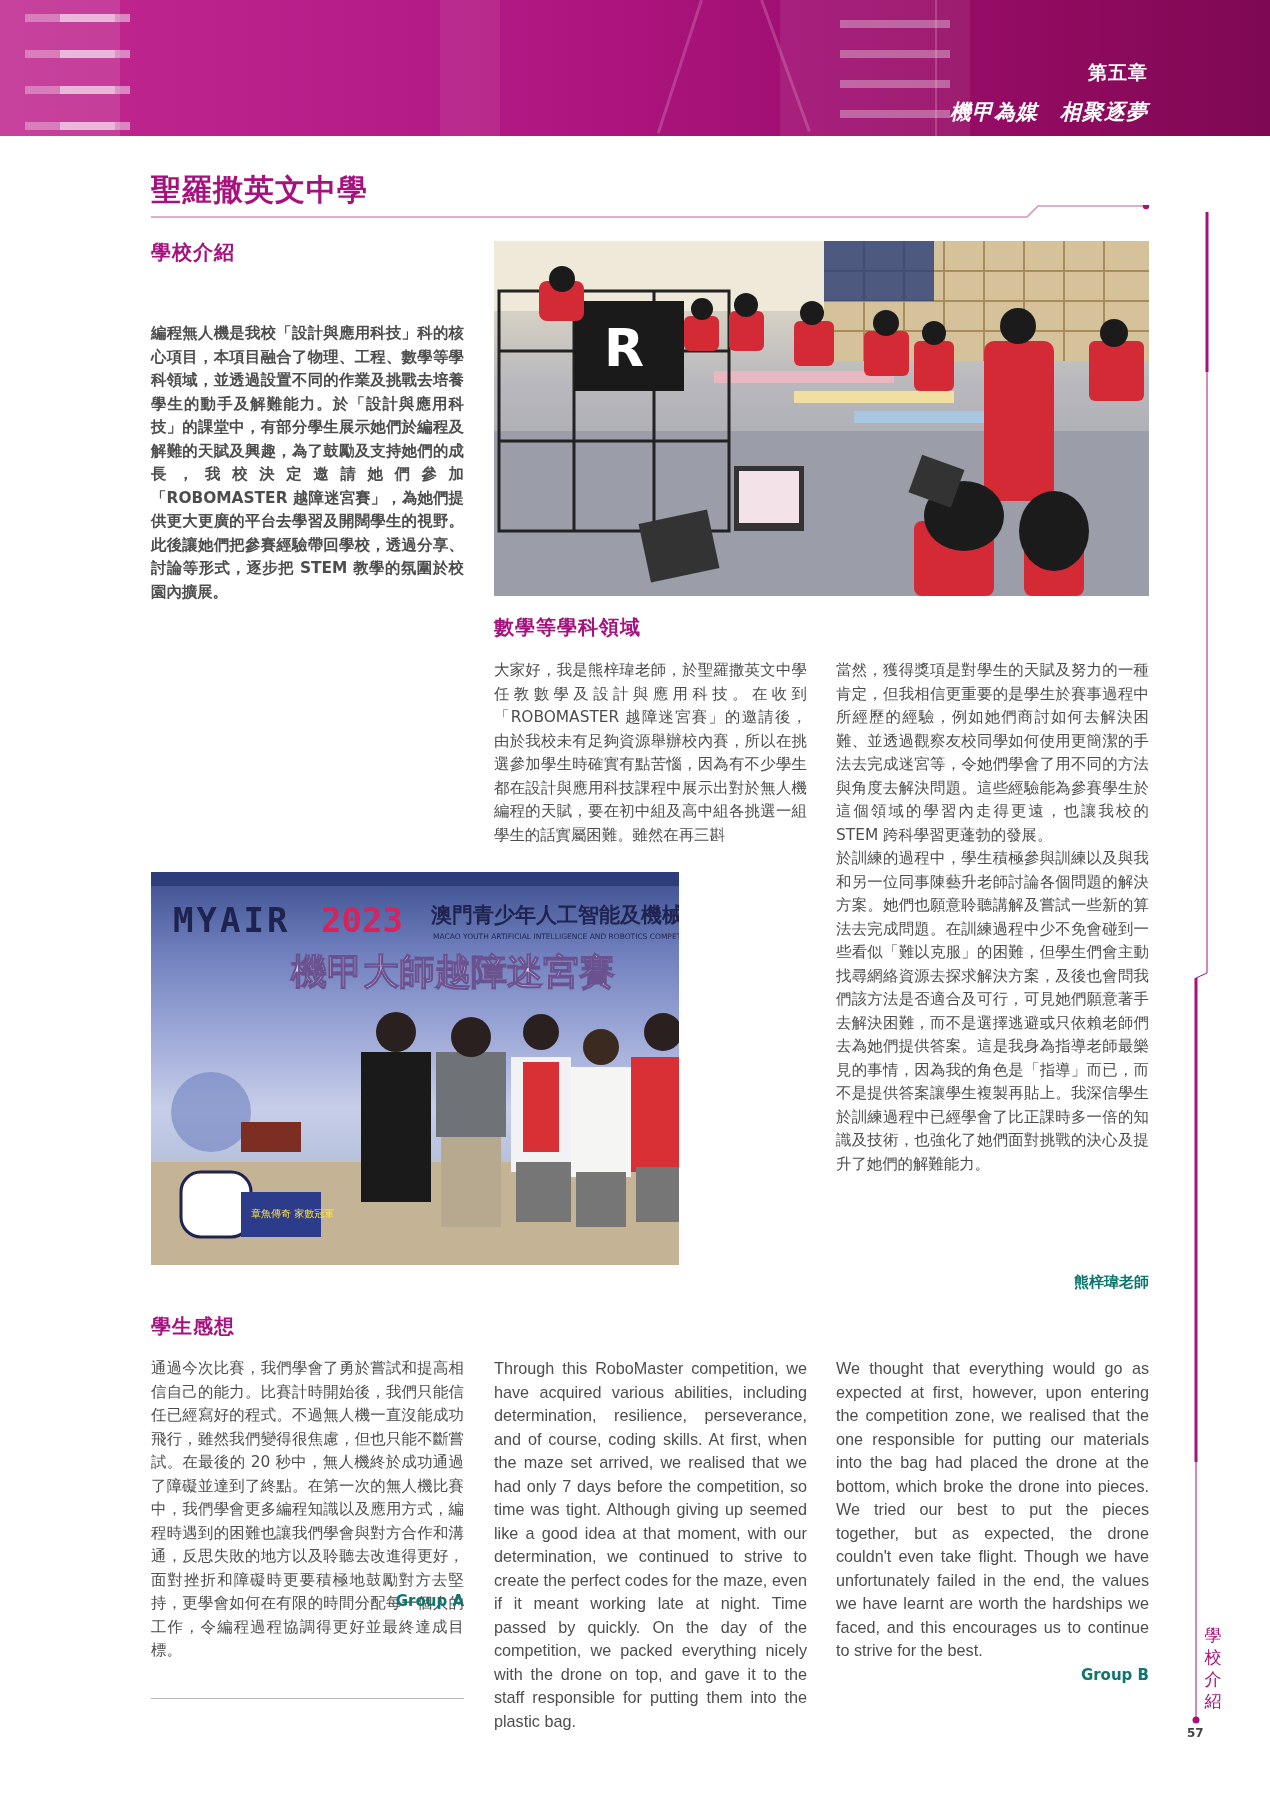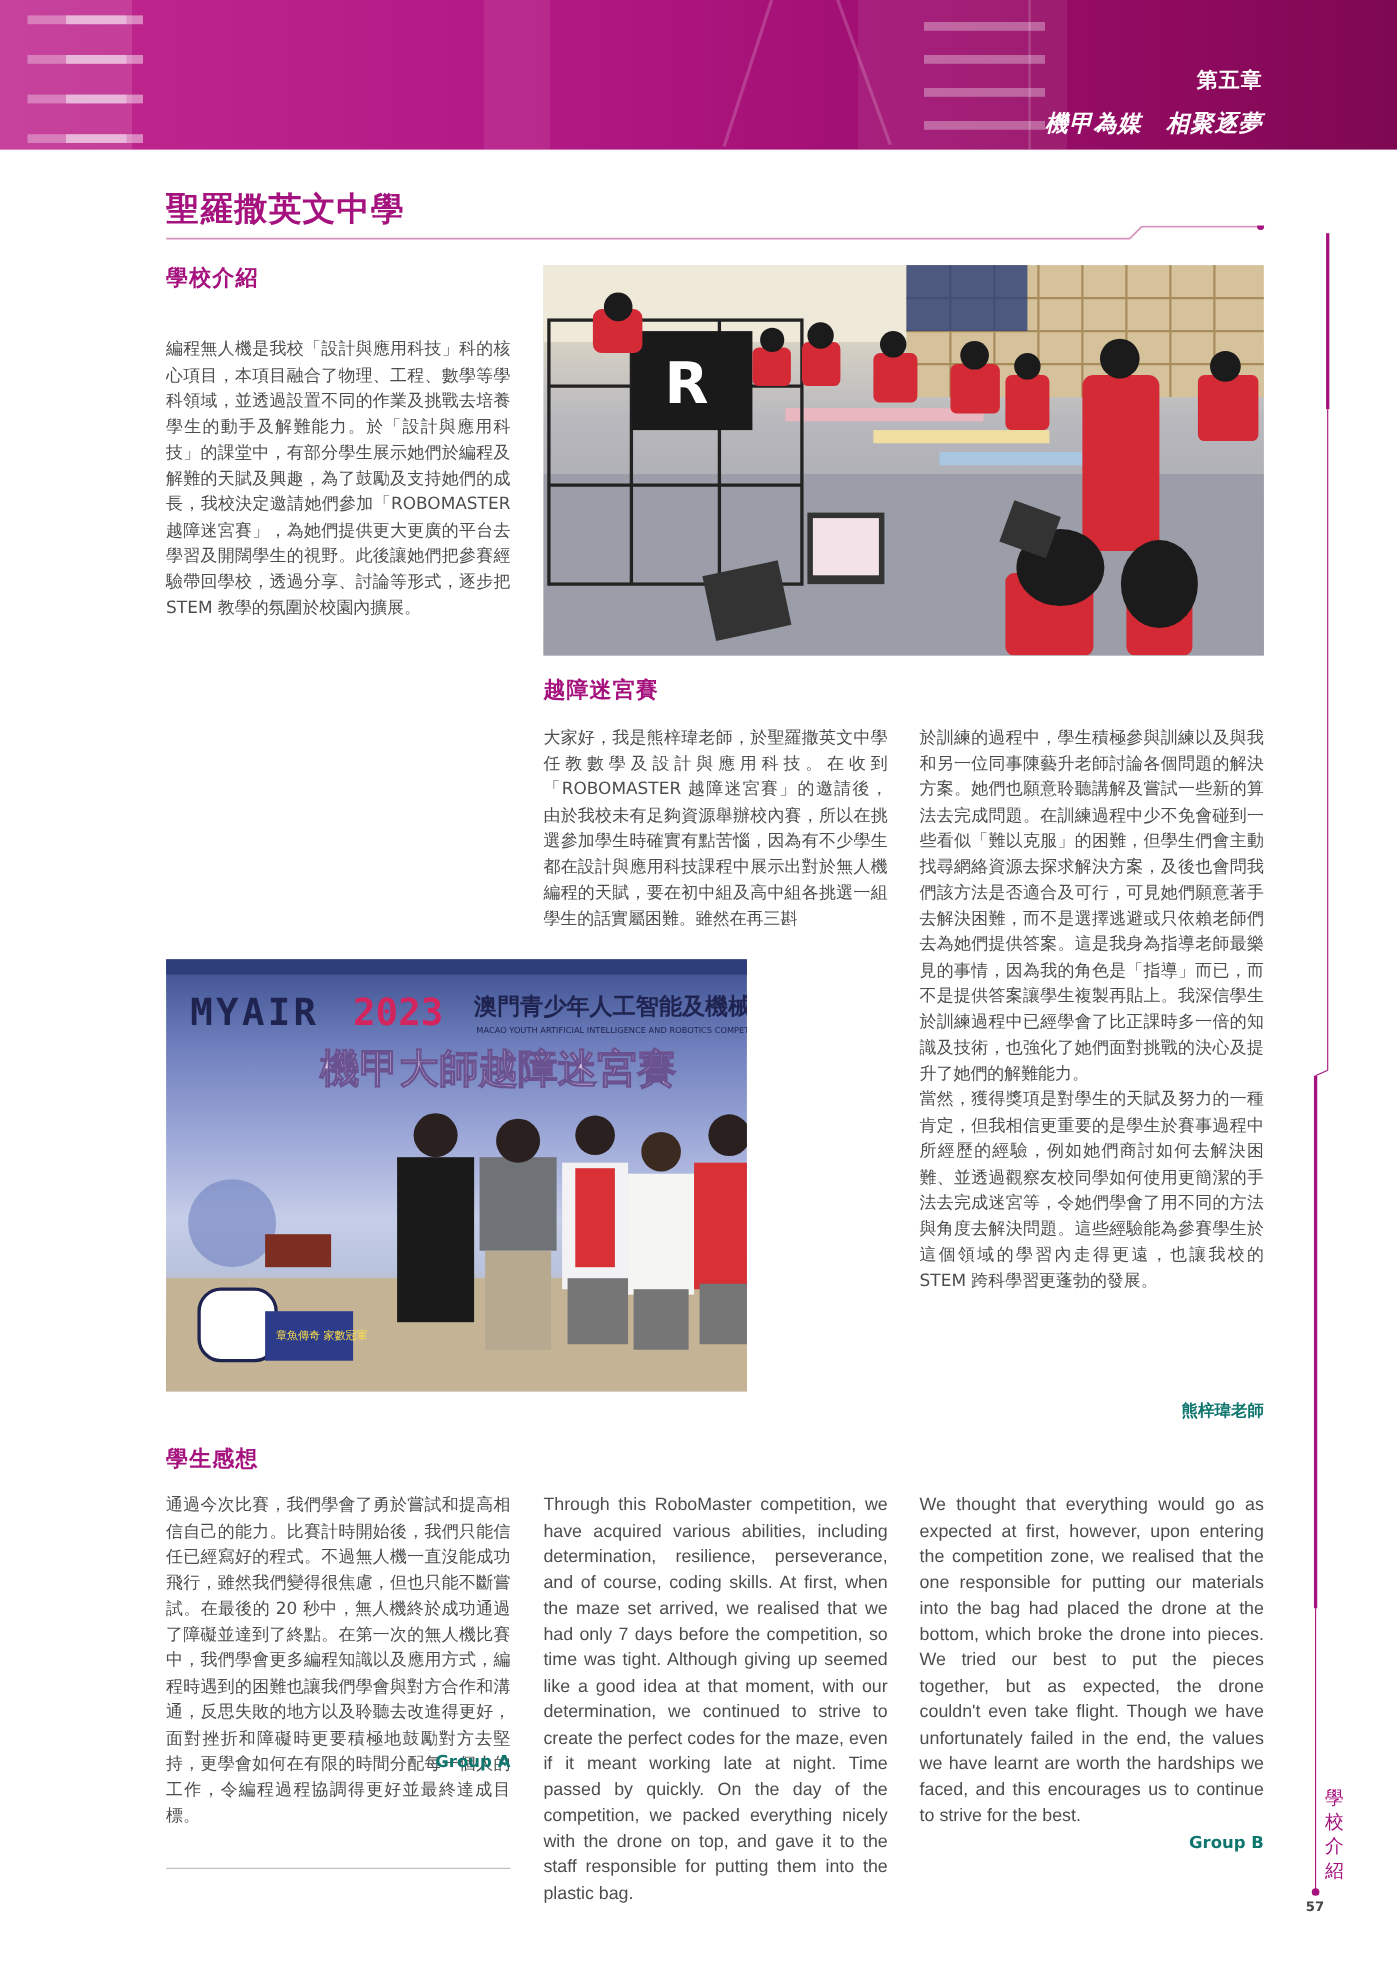--- a/index.html
+++ b/index.html
@@ -36,21 +36,21 @@
   .side-tab {
     position: absolute; left: 1203px; top: 1624px; width: 20px;
     color: #a5127e; font-size: 17px; line-height: 22px; text-align: center;
   }
   .page-no { position: absolute; left: 1187px; top: 1726px; font-size: 12px; font-weight: bold; color: #444; }
 
   
   .h2 { position: absolute; color: #a5127e; font-weight: bold; font-size: 20px; letter-spacing: 1px; }
   .col { position: absolute; font-size: 15.4px; line-height: 23.5px; color: #4d4d4d; text-align: justify; }
   .col p { margin: 0; }
-  .col p.gap { margin-top: 23px; }
+  .col p.gap { margin-top: 39px; font-weight: bold; }
   .en { font-family: "Liberation Sans", sans-serif; font-size: 16.2px; line-height: 23.5px; text-align: justify; }
   .sign { position: absolute; font-weight: bold; font-size: 15px; color: #0f766e; text-align: right; }
   .grey-rule { position: absolute; height: 1px; background: #b8b8b8; }
 
   
   .photo { position: absolute; overflow: hidden; }
   .photo-class {
     left: 494px; top: 241px; width: 655px; height: 355px;
     background: linear-gradient(180deg, #e8e2d4 0%, #d9d3c5 18%, #b8b8bd 40%, #a6a8b0 70%, #9c9ea6 100%);
   }
@@ -166,27 +166,27 @@
       <ellipse cx="470" cy="275" rx="40" ry="35"></ellipse>
         <ellipse cx="560" cy="290" rx="35" ry="40"></ellipse>
     </g>
     <rect x="240" y="225" width="70" height="65" fill="#333"></rect>
     <rect x="245" y="230" width="60" height="52" fill="#f3e3e8"></rect>
     <rect x="150" y="275" width="70" height="60" fill="#333" transform="rotate(-12 185 305)"></rect>
     <rect x="420" y="220" width="45" height="40" fill="#333" transform="rotate(20 442 240)"></rect>
   </svg>
 </div>
 
-<div class="h2" style="left:494px;top:614px">越障迷宮賽</div>
+<div class="h2" style="left:494px;top:614px">數學等學科領域</div>
 <div class="col" style="left:494px;top:659px;width:313px">
   <p>大家好，我是熊梓瑋老師，於聖羅撒英文中學任教數學及設計與應用科技。在收到「ROBOMASTER 越障迷宮賽」的邀請後，由於我校未有足夠資源舉辦校內賽，所以在挑選參加學生時確實有點苦惱，因為有不少學生都在設計與應用科技課程中展示出對於無人機編程的天賦，要在初中組及高中組各挑選一組學生的話實屬困難。雖然在再三斟</p>
 </div>
 <div class="col" style="left:836px;top:659px;width:313px">
+  <p>當然，獲得獎項是對學生的天賦及努力的一種肯定，但我相信更重要的是學生於賽事過程中所經歷的經驗，例如她們商討如何去解決困難、並透過觀察友校同學如何使用更簡潔的手法去完成迷宮等，令她們學會了用不同的方法與角度去解決問題。這些經驗能為參賽學生於這個領域的學習內走得更遠，也讓我校的 STEM 跨科學習更蓬勃的發展。</p>
   <p>於訓練的過程中，學生積極參與訓練以及與我和另一位同事陳藝升老師討論各個問題的解決方案。她們也願意聆聽講解及嘗試一些新的算法去完成問題。在訓練過程中少不免會碰到一些看似「難以克服」的困難，但學生們會主動找尋網絡資源去探求解決方案，及後也會問我們該方法是否適合及可行，可見她們願意著手去解決困難，而不是選擇逃避或只依賴老師們去為她們提供答案。這是我身為指導老師最樂見的事情，因為我的角色是「指導」而已，而不是提供答案讓學生複製再貼上。我深信學生於訓練過程中已經學會了比正課時多一倍的知識及技術，也強化了她們面對挑戰的決心及提升了她們的解難能力。</p>
-  <p>當然，獲得獎項是對學生的天賦及努力的一種肯定，但我相信更重要的是學生於賽事過程中所經歷的經驗，例如她們商討如何去解決困難、並透過觀察友校同學如何使用更簡潔的手法去完成迷宮等，令她們學會了用不同的方法與角度去解決問題。這些經驗能為參賽學生於這個領域的學習內走得更遠，也讓我校的 STEM 跨科學習更蓬勃的發展。</p>
 </div>
 <div class="sign" style="left:900px;top:1273px;width:249px">熊梓瑋老師</div>
 
 <div class="photo photo-team">
   <svg width="655" height="393" viewBox="0 0 655 393">
     <rect x="0" y="0" width="655" height="14" fill="#2c3d7a"></rect>
     <text x="22" y="60" font-family="DejaVu Sans Mono, monospace" font-size="34" font-weight="bold" fill="#1f2350" letter-spacing="3">MYAIR</text>
     <text x="170" y="60" font-family="DejaVu Sans Mono, monospace" font-size="34" font-weight="bold" fill="#d4245e">2023</text>
     <text x="280" y="50" font-family="DejaVu Sans, sans-serif" font-size="21" font-weight="bold" fill="#1f2350">澳門青少年人工智能及機械人大賽</text>
     <text x="282" y="67" font-family="DejaVu Sans, sans-serif" font-size="7.5" fill="#1f2350">MACAO YOUTH ARTIFICIAL INTELLIGENCE AND ROBOTICS COMPETITION</text>

